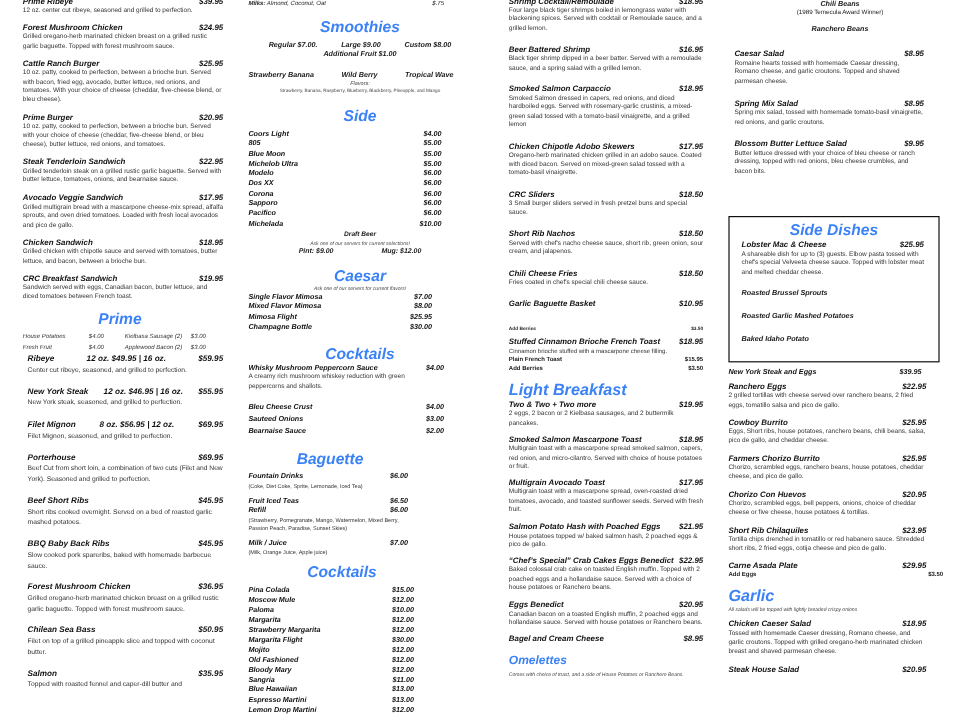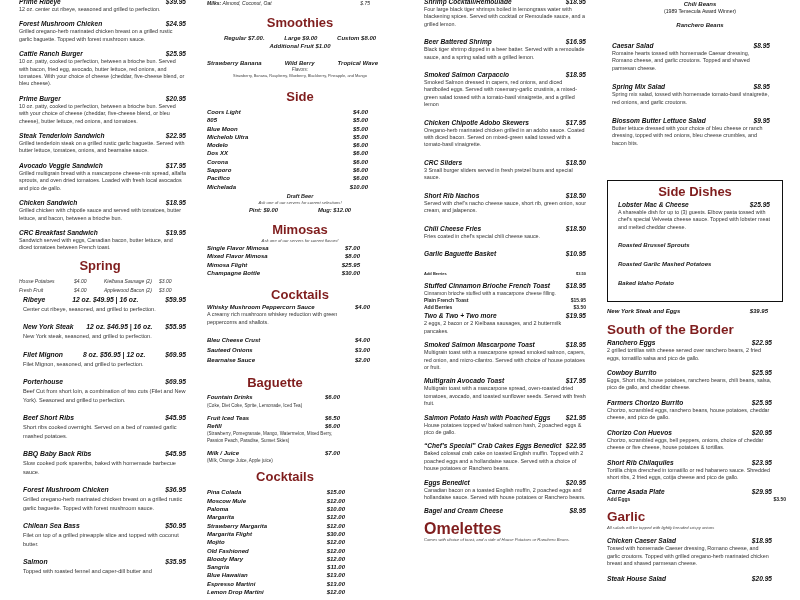--- a/index.html
+++ b/index.html
@@ -6,21 +6,21 @@
   html, body { width: 800px; height: 600px; overflow: hidden; background: #ffffff; }
   body { font-family: "Liberation Sans", sans-serif; color: #1a1a1a; position: relative; }
   .col { position: absolute; top: 0; height: 600px; overflow: hidden; }
   .c1 { left: 0; width: 200px; }
   .c2 { left: 200px; width: 200px; }
   .c3 { left: 400px; width: 200px; }
   .c4 { left: 600px; width: 200px; }
   .item { padding: 0 14px 0 19px; margin-bottom: 6px; }
   .item-head { display: flex; justify-content: space-between; font-weight: bold; font-style: italic; font-size: 6.6px; line-height: 9px; color: #111; }
   .item-desc { font-size: 5.4px; line-height: 7.4px; color: #333; }
-  .sec-title { text-align: center; font-weight: bold; font-size: 13px; line-height: 16px; color: #7f1d1d; margin: 4px 0 3px; }
+  .sec-title { text-align: center; font-weight: bold; font-style: italic; font-size: 13px; line-height: 16px; color: #3b82f6; margin: 4px 0 3px; }
   .sec-title.left { text-align: left; padding-left: 24px; font-size: 13.5px; }
   .row { display: flex; justify-content: space-between; font-weight: bold; font-style: italic; font-size: 6px; line-height: 8.3px; padding: 0 32px 0 7px; color: #111; }
   .note { text-align: center; font-style: italic; font-size: 4.2px; line-height: 6px; color: #444; }
   .small-row { display: flex; justify-content: space-between; font-weight: bold; font-size: 5px; line-height: 7px; padding: 0 14px 0 24px; color: #222; }
   .side-grid { display: grid; grid-template-columns: 55px 30px 55px 25px; font-style: italic; font-size: 5px; line-height: 9px; padding-left: 19px; color: #333; }
   .big { padding: 0 14px 0 23px; margin-bottom: 9px; }
   .big .item-head { font-size: 6.8px; line-height: 10px; }
   .big .item-desc { font-size: 5.6px; line-height: 8.5px; }
   .box { position: absolute; left: 607px; top: 180px; width: 176px; height: 122px; border: 1.5px solid #111; background: #fff; padding: 2px 5px; }
   .box .item { padding: 0 7px 0 5px; }
@@ -82,21 +82,21 @@
         <div class="item-desc">Grilled chicken with chipotle sauce and served with tomatoes, butter lettuce, and bacon, between a brioche bun.</div>
       </div>
       <div class="item">
         <div class="item-head">
           <span>CRC Breakfast Sandwich</span>
           <span>$19.95</span>
         </div>
         <div class="item-desc">Sandwich served with eggs, Canadian bacon, butter lettuce, and diced tomatoes between French toast.</div>
       </div>
     </div>
-  <div class="sec-title" style="margin-top:2px">Spring</div>
+  <div class="sec-title" style="margin-top:2px">Prime</div>
   <div id="c1-sides">
       <div class="side-grid">
         <span>House Potatoes</span>
         <span>$4.00</span>
         <span>Kielbasa Sausage (2)</span>
         <span>$3.00</span>
         <span>Fresh Fruit</span>
         <span>$4.00</span>
         <span>Applewood Bacon (2)</span>
         <span>$3.00</span>
@@ -233,21 +233,21 @@
         <span>Michelada</span>
         <span>$10.00</span>
       </div>
     </div>
   <div style="text-align:center;font-weight:bold;font-style:italic;font-size:5.5px;line-height:7px;margin-top:2px">Draft Beer</div>
   <div class="note">Ask one of our servers for current selections!</div>
   <div style="display:flex;justify-content:center;gap:40px;font-weight:bold;font-style:italic;font-size:5.8px;line-height:8px;">
     <span>Pint: $9.00</span>
     <span>Mug: $12.00</span>
   </div>
-  <div class="sec-title" style="margin-top:8px;margin-bottom:0">Mimosas</div>
+  <div class="sec-title" style="margin-top:8px;margin-bottom:0">Caesar</div>
   <div class="note">Ask one of our servers for current flavors!</div>
   <div id="c2-mimosas" style="padding-right:8px">
       <div class="row">
         <span>Single Flavor Mimosa</span>
         <span>$7.00</span>
       </div>
       <div class="row">
         <span>Mixed Flavor Mimosa</span>
         <span>$8.00</span>
       </div>
@@ -440,20 +440,21 @@
   <div id="c3-ft-extras">
       <div class="small-row">
         <span>Plain French Toast</span>
         <span>$15.95</span>
       </div>
       <div class="small-row">
         <span>Add Berries</span>
         <span>$3.50</span>
       </div>
     </div>
+  <div class="sec-title left" style="margin-top:6px;margin-bottom:0">Light Breakfast</div>
   <div id="c3-light">
       <div class="item" style="padding-left: 24px; margin-bottom: 5px;">
         <div class="item-head">
           <span>Two &amp; Two + Two more</span>
           <span>$19.95</span>
         </div>
         <div class="item-desc">2 eggs, 2 bacon or 2 Kielbasa sausages, and 2 buttermilk pancakes.</div>
       </div>
       <div class="item" style="padding-left: 24px; margin-bottom: 5px;">
         <div class="item-head">
@@ -490,21 +491,21 @@
         </div>
         <div class="item-desc">Canadian bacon on a toasted English muffin, 2 poached eggs and hollandaise sauce. Served with house potatoes or Ranchero beans.</div>
       </div>
       <div class="item" style="padding-left: 24px; margin-bottom: 5px;">
         <div class="item-head">
           <span>Bagel and Cream Cheese</span>
           <span>$8.95</span>
         </div>
       </div>
     </div>
-  <div class="sec-title left" style="margin-top:6px;margin-bottom:0;font-size:16px">Omelettes</div>
+  <div class="sec-title left" style="margin-top:6px;margin-bottom:0;font-size:10px">Omelettes</div>
   <div class="note" style="text-align:left;padding-left:24px">Comes with choice of toast, and a side of House Potatoes or Ranchero Beans.</div>
 </div>
 
 <div class="col c4">
   <div style="text-align:center;font-weight:bold;font-style:italic;font-size:6px;line-height:8px;margin-top:0">Chili Beans</div>
   <div style="text-align:center;font-size:5.2px;line-height:7px">(1989 Temecula Award Winner)</div>
   <div style="text-align:center;font-weight:bold;font-style:italic;font-size:6px;line-height:8px;margin-top:6px;margin-bottom:12px">Ranchero Beans</div>
   <div id="c4-salads-top">
       <div class="item" style="padding-left: 12px; padding-right: 30px; margin-bottom: 10px;">
         <div class="item-head">
@@ -532,21 +533,20 @@
   <div id="c4-steak-eggs">
       <div class="row" style="line-height: 13px; padding-right: 32px;">
         <span>Flat Iron Steak and Eggs</span>
         <span>$34.95</span>
       </div>
       <div class="row" style="line-height: 13px; padding-right: 32px;">
         <span>New York Steak and Eggs</span>
         <span>$39.95</span>
       </div>
     </div>
-  <div class="sec-title left" style="margin-top:4px;margin-bottom:0;padding-left:7px">South of the Border</div>
   <div id="c4-south">
       <div class="item" style="padding-left: 7px; padding-right: 28px; margin-bottom: 6px;">
         <div class="item-head">
           <span>Ranchero Eggs</span>
           <span>$22.95</span>
         </div>
         <div class="item-desc">2 grilled tortillas with cheese served over ranchero beans, 2 fried eggs, tomatillo salsa and pico de gallo.</div>
       </div>
       <div class="item" style="padding-left: 7px; padding-right: 28px; margin-bottom: 6px;">
         <div class="item-head">

